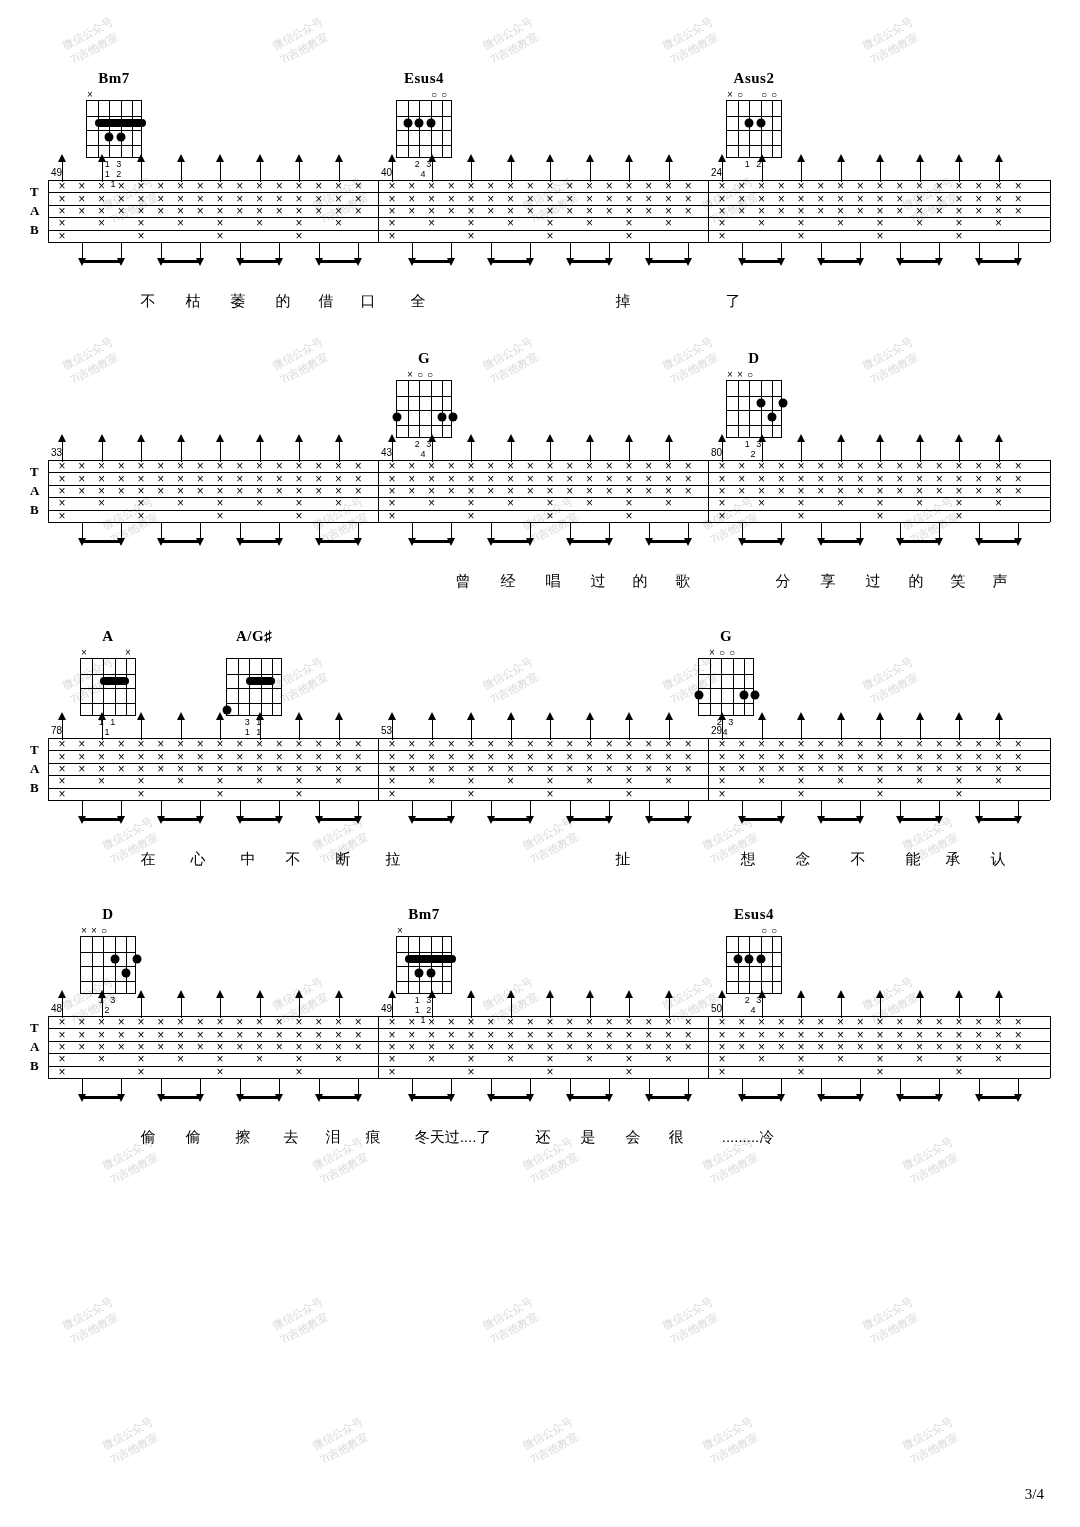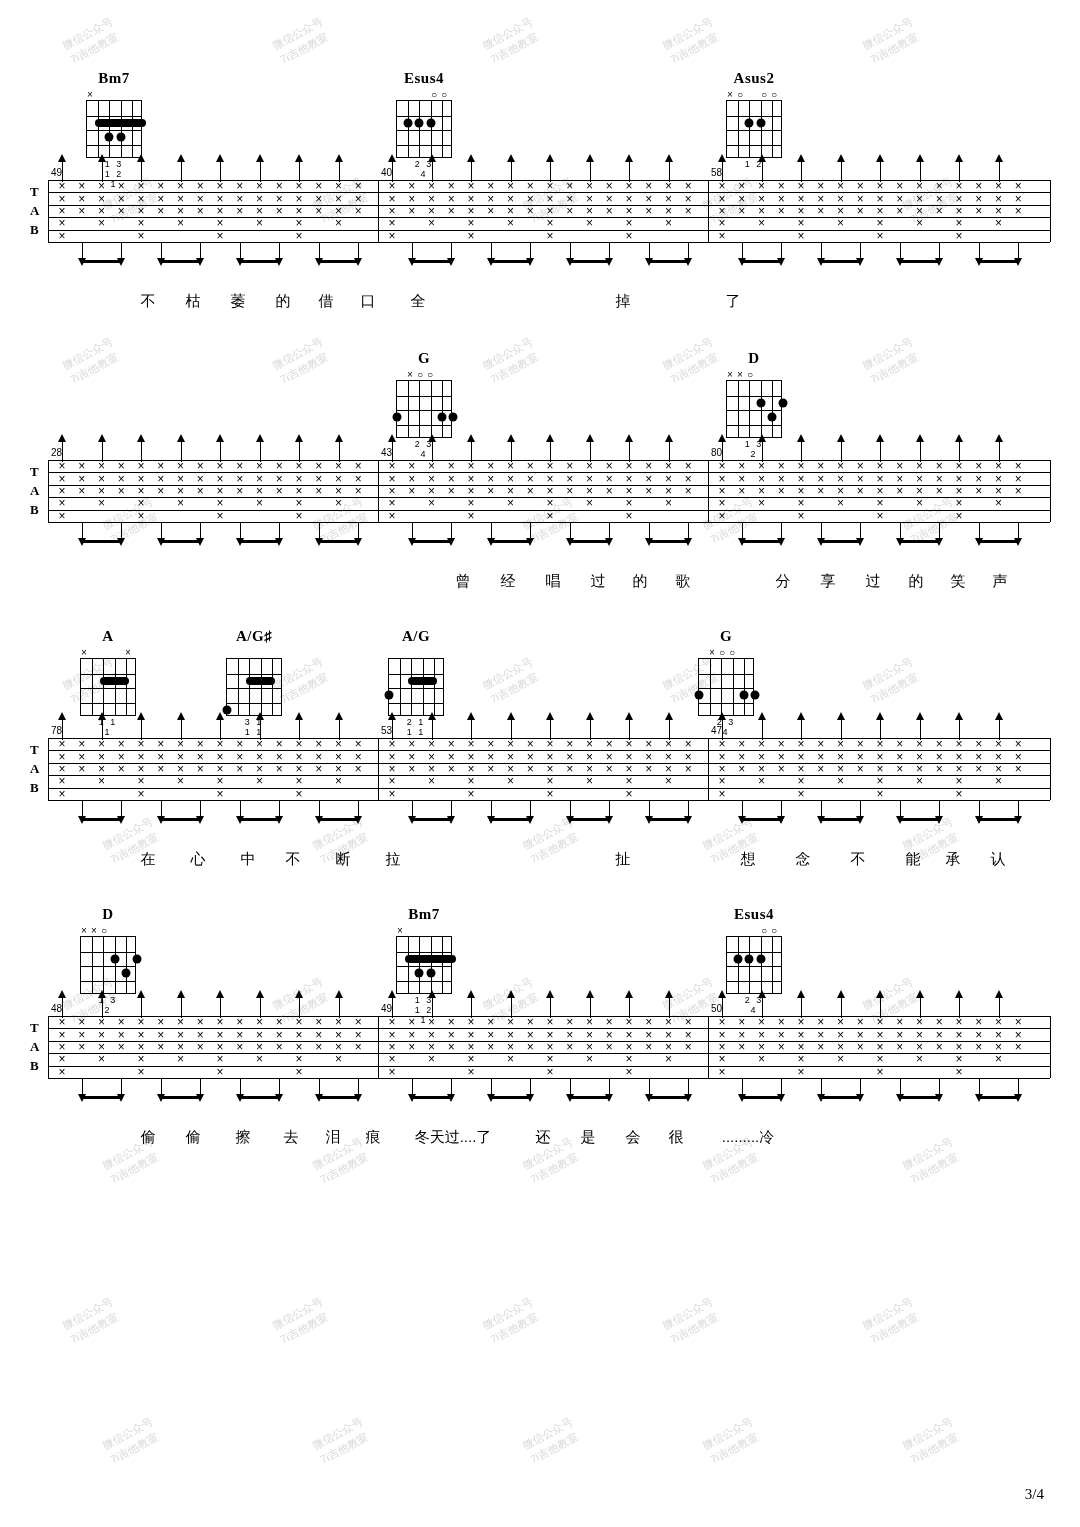--- a/index.html
+++ b/index.html
@@ -339,21 +339,21 @@
           <div class="line" style="top: 24.8px;"></div>
           <div class="line" style="top: 37.2px;"></div>
           <div class="line" style="top: 49.6px;"></div>
           <div class="line" style="top: 62px;"></div>
           <div class="tabword">T<br>A<br>B</div>
           <div class="bar" style="left: 0px;"></div>
           <div class="measnum" style="left: 3px;">49</div>
           <div class="bar" style="left: 330px;"></div>
           <div class="measnum" style="left: 333px;">40</div>
           <div class="bar" style="left: 660px;"></div>
-          <div class="measnum" style="left: 663px;">58</div>
+          <div class="measnum" style="left: 663px;">24</div>
           <div class="endbar" style="left: 1002px;"></div>
           <div class="xmark" style="left: 14px; top: 6.2px;">×</div>
           <div class="xmark" style="left: 14px; top: 18.6px;">×</div>
           <div class="xmark" style="left: 14px; top: 31px;">×</div>
           <div class="xmark" style="left: 14px; top: 43.4px;">×</div>
           <div class="xmark" style="left: 14px; top: 55.8px;">×</div>
           <div class="xmark" style="left: 33.75px; top: 6.2px;">×</div>
           <div class="xmark" style="left: 33.75px; top: 18.6px;">×</div>
           <div class="xmark" style="left: 33.75px; top: 31px;">×</div>
           <div class="xmark" style="left: 53.5px; top: 6.2px;">×</div>
@@ -702,21 +702,21 @@
         </div>
         <div class="staff" style="top: 0px;">
           <div class="line" style="top: 0px;"></div>
           <div class="line" style="top: 12.4px;"></div>
           <div class="line" style="top: 24.8px;"></div>
           <div class="line" style="top: 37.2px;"></div>
           <div class="line" style="top: 49.6px;"></div>
           <div class="line" style="top: 62px;"></div>
           <div class="tabword">T<br>A<br>B</div>
           <div class="bar" style="left: 0px;"></div>
-          <div class="measnum" style="left: 3px;">28</div>
+          <div class="measnum" style="left: 3px;">33</div>
           <div class="bar" style="left: 330px;"></div>
           <div class="measnum" style="left: 333px;">43</div>
           <div class="bar" style="left: 660px;"></div>
           <div class="measnum" style="left: 663px;">80</div>
           <div class="endbar" style="left: 1002px;"></div>
           <div class="xmark" style="left: 14px; top: 6.2px;">×</div>
           <div class="xmark" style="left: 14px; top: 18.6px;">×</div>
           <div class="xmark" style="left: 14px; top: 31px;">×</div>
           <div class="xmark" style="left: 14px; top: 43.4px;">×</div>
           <div class="xmark" style="left: 14px; top: 55.8px;">×</div>
@@ -1054,38 +1054,20 @@
               <div class="hs" style="top: 14.5px;"></div>
               <div class="hs" style="top: 29px;"></div>
               <div class="hs" style="top: 43.5px;"></div>
               <div class="barre" style="left: 19.4px; width: 28.4px; top: 21.75px;"></div>
               <div class="dot" style="left: 0px; top: 50.75px;"></div>
             </div>
             <div class="fingers">
               <span style="left: 28px; letter-spacing: 2px;">3   1 1 1</span>
             </div>
           </div>
-          <div class="chord" style="left: 380px; top: 0px;">
-            <div class="cname">A/G</div>
-            <div class="marks"></div>
-            <div class="grid">
-              <div class="vs" style="left: 11.2px;"></div>
-              <div class="vs" style="left: 22.4px;"></div>
-              <div class="vs" style="left: 33.6px;"></div>
-              <div class="vs" style="left: 44.8px;"></div>
-              <div class="hs" style="top: 14.5px;"></div>
-              <div class="hs" style="top: 29px;"></div>
-              <div class="hs" style="top: 43.5px;"></div>
-              <div class="barre" style="left: 19.4px; width: 28.4px; top: 21.75px;"></div>
-              <div class="dot" style="left: 0px; top: 36.25px;"></div>
-            </div>
-            <div class="fingers">
-              <span style="left: 28px; letter-spacing: 2px;">2   1 1 1</span>
-            </div>
-          </div>
           <div class="chord" style="left: 690px; top: 0px;">
             <div class="cname">G</div>
             <div class="marks">
               <span style="left: 14px;">×</span>
               <span style="left: 24px;">○</span>
               <span style="left: 34px;">○</span>
             </div>
             <div class="grid">
               <div class="vs" style="left: 11.2px;"></div>
               <div class="vs" style="left: 22.4px;"></div>
@@ -1109,21 +1091,21 @@
           <div class="line" style="top: 24.8px;"></div>
           <div class="line" style="top: 37.2px;"></div>
           <div class="line" style="top: 49.6px;"></div>
           <div class="line" style="top: 62px;"></div>
           <div class="tabword">T<br>A<br>B</div>
           <div class="bar" style="left: 0px;"></div>
           <div class="measnum" style="left: 3px;">78</div>
           <div class="bar" style="left: 330px;"></div>
           <div class="measnum" style="left: 333px;">53</div>
           <div class="bar" style="left: 660px;"></div>
-          <div class="measnum" style="left: 663px;">47</div>
+          <div class="measnum" style="left: 663px;">29</div>
           <div class="endbar" style="left: 1002px;"></div>
           <div class="xmark" style="left: 14px; top: 6.2px;">×</div>
           <div class="xmark" style="left: 14px; top: 18.6px;">×</div>
           <div class="xmark" style="left: 14px; top: 31px;">×</div>
           <div class="xmark" style="left: 14px; top: 43.4px;">×</div>
           <div class="xmark" style="left: 14px; top: 55.8px;">×</div>
           <div class="xmark" style="left: 33.75px; top: 6.2px;">×</div>
           <div class="xmark" style="left: 33.75px; top: 18.6px;">×</div>
           <div class="xmark" style="left: 33.75px; top: 31px;">×</div>
           <div class="xmark" style="left: 53.5px; top: 6.2px;">×</div>

